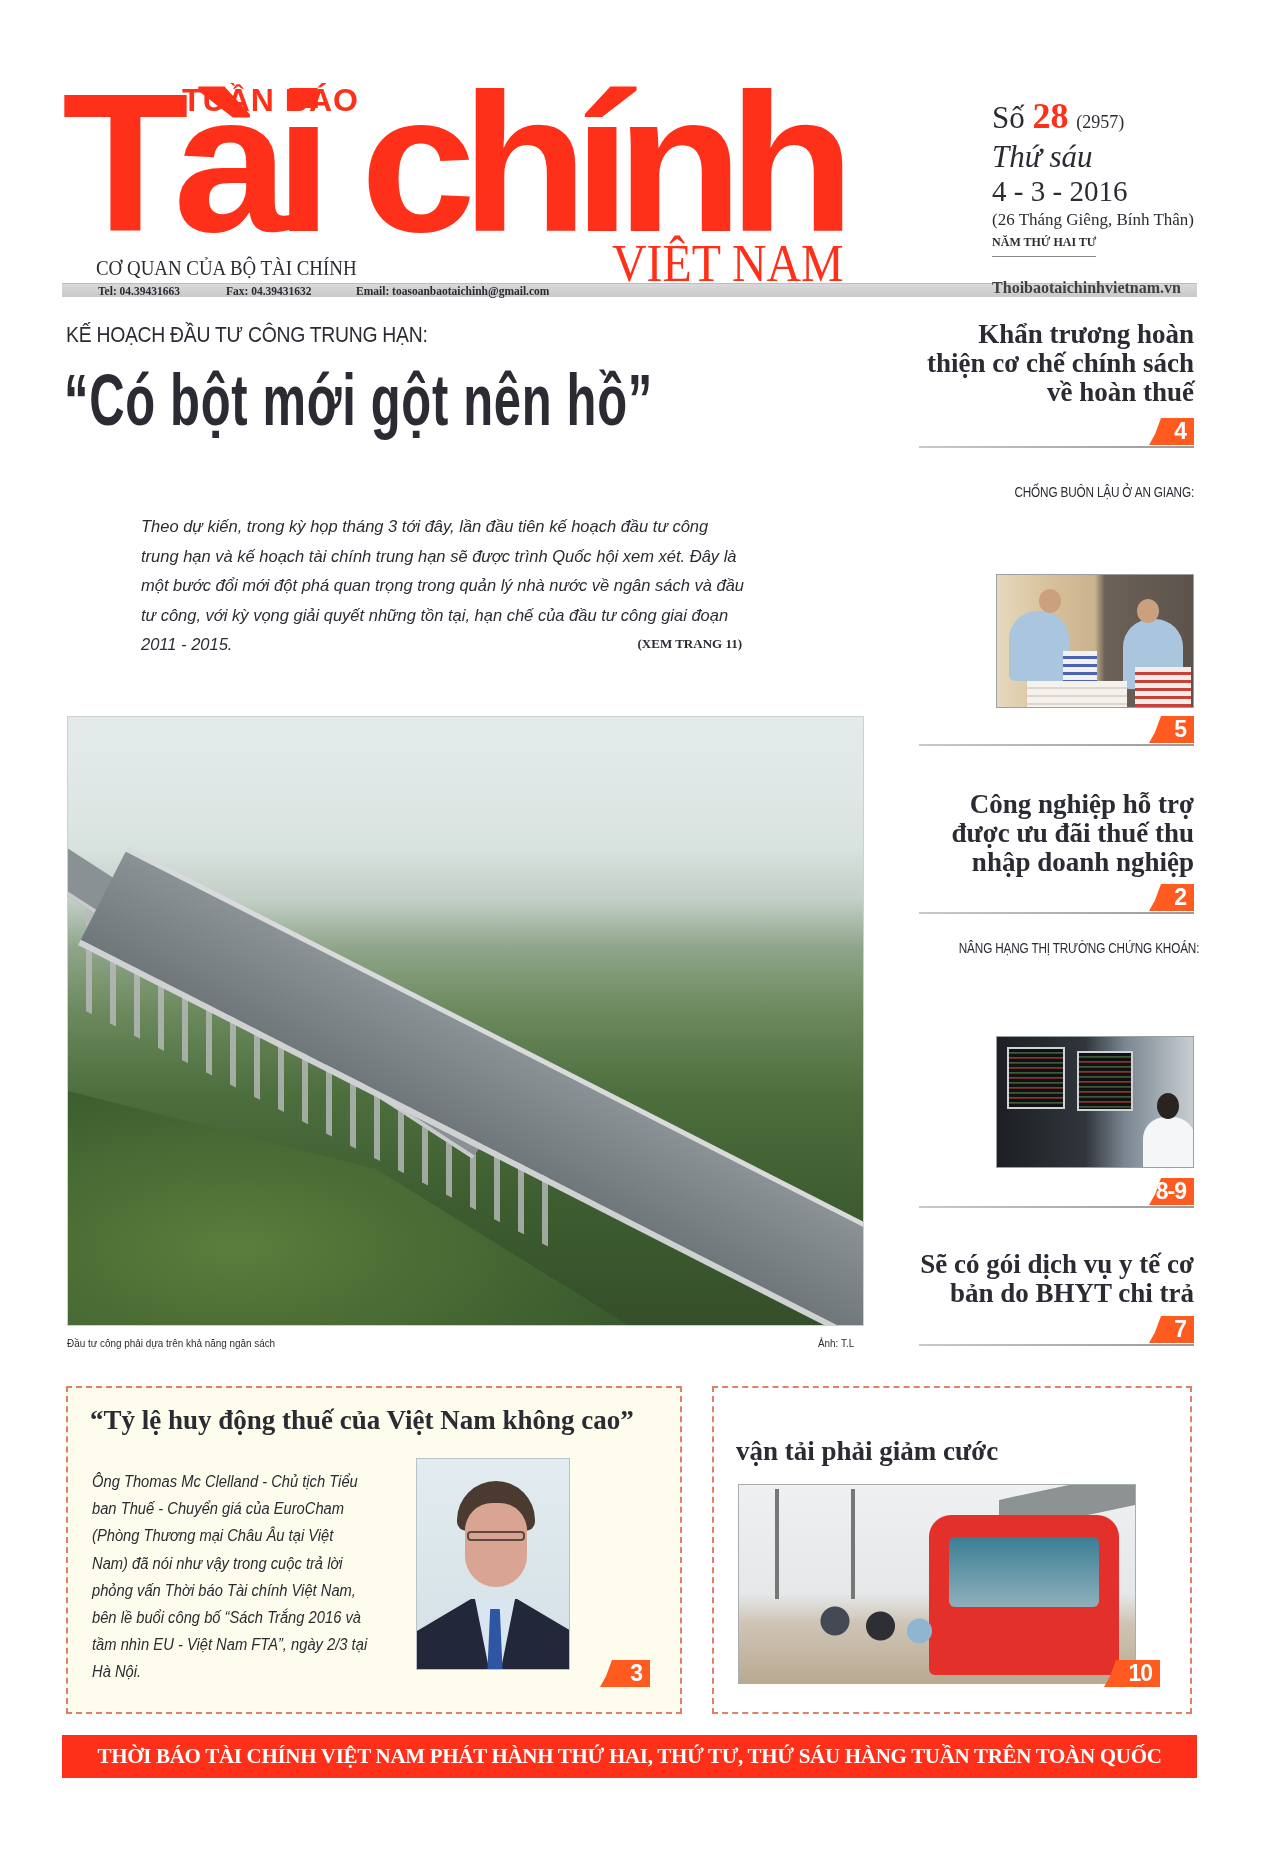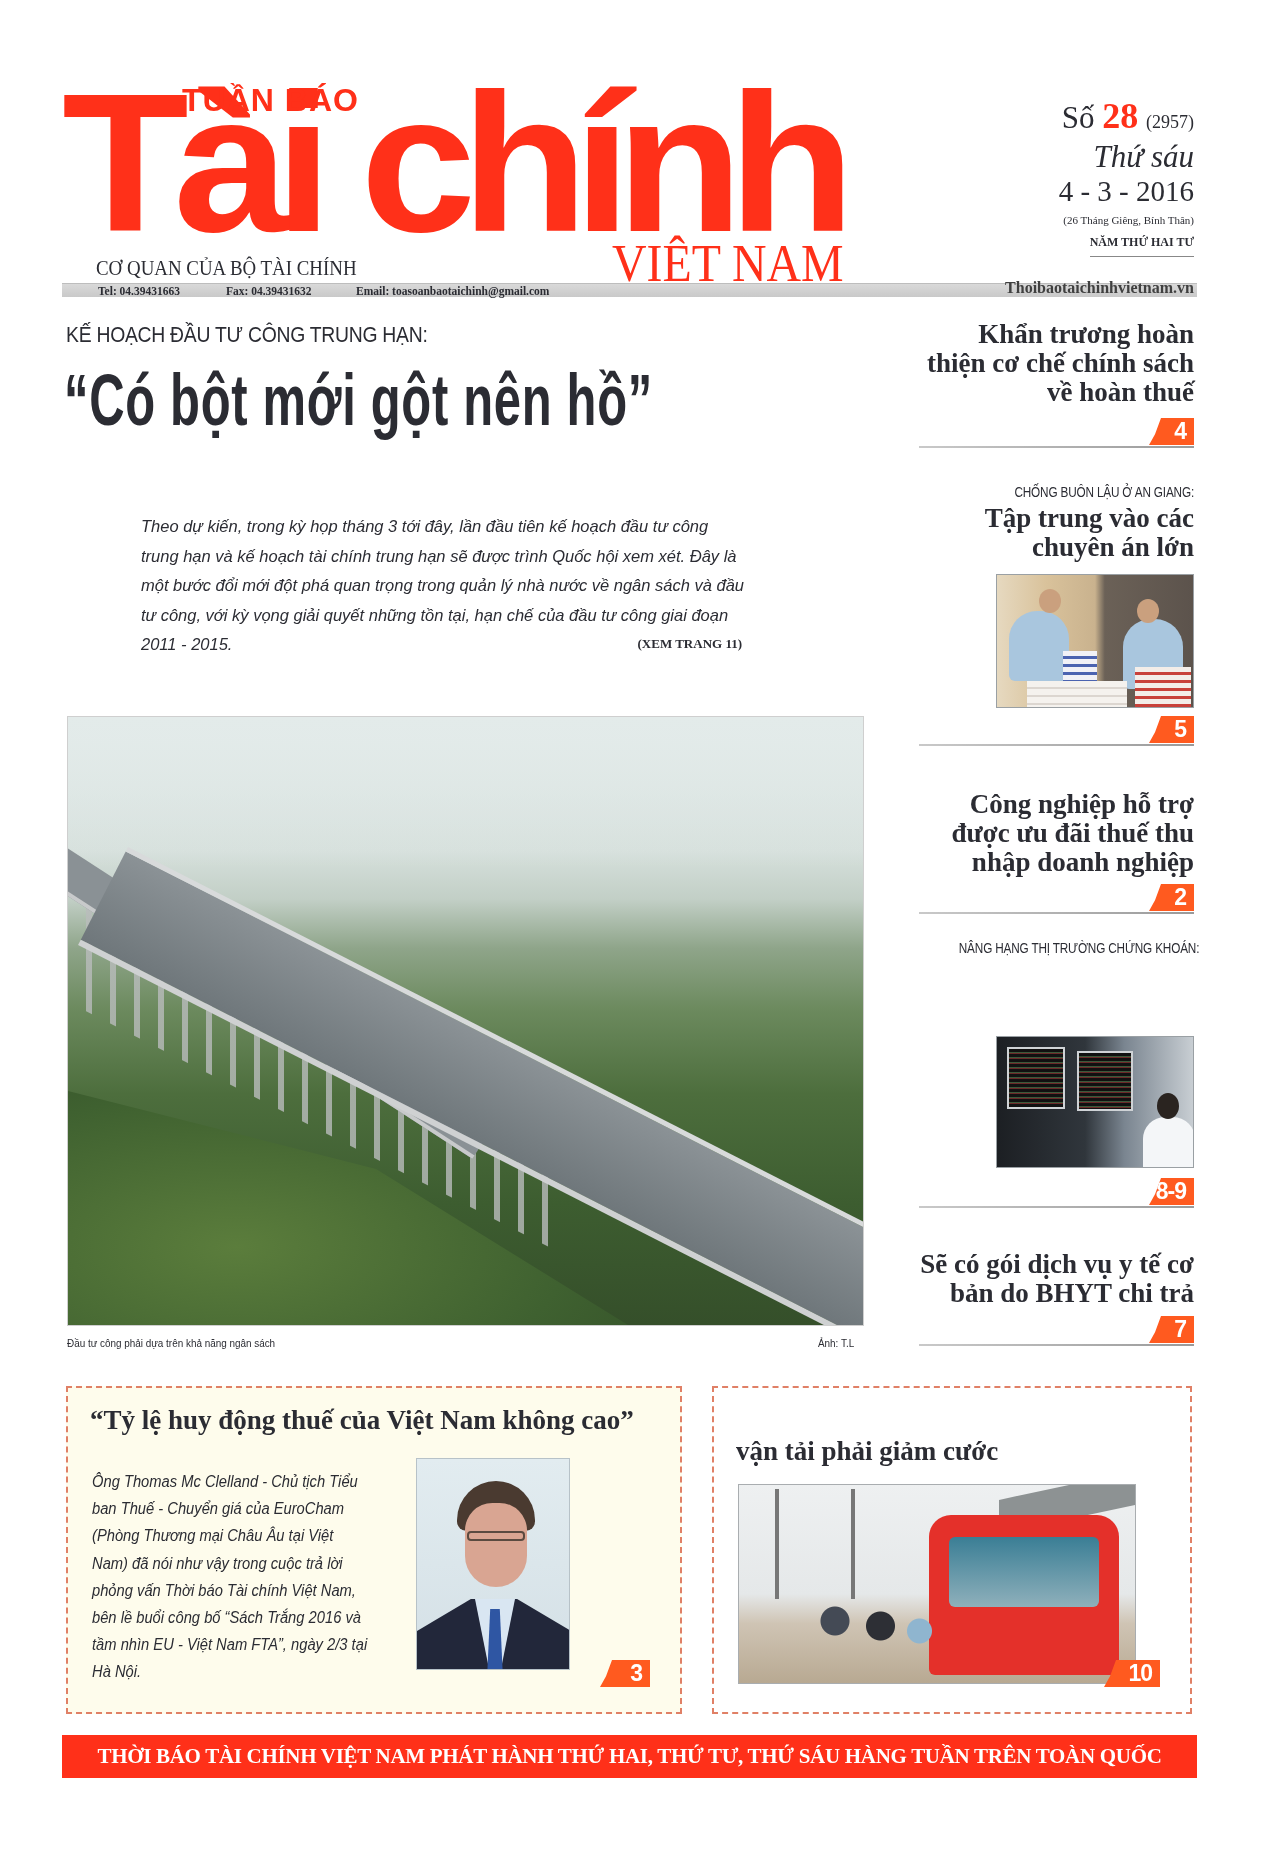--- a/index.html
+++ b/index.html
@@ -33,27 +33,27 @@
   .contact-bar {
     position: absolute; left: 62px; top: 283px; width: 1135px; height: 14px;
     background: linear-gradient(#d9d9d9, #c9c9c9);
     border-top: 1px solid #bdbdbd;
   }
   .contact-bar span {
     position: absolute; top: 0px; font-family: "Liberation Serif", serif;
     font-weight: bold; font-size: 11.5px; line-height: 14px; color: #2b2c33;
   }
 
-  .issue { position: absolute; right: 86px; top: 98px; text-align: right; white-space: nowrap; }
+  .issue { position: absolute; right: 86px; top: 98px; white-space: nowrap; }
   .issue .num-line { font-size: 31px; line-height: 36px; }
   .issue .num-line .num { color: #ff3019; font-weight: bold; font-size: 36px; }
   .issue .num-line .paren { font-size: 18px; }
   .issue .day { font-style: italic; font-size: 31px; line-height: 34px; }
   .issue .date { font-size: 29px; line-height: 34px; }
-  .issue .lunar { font-size: 11px; line-height: 24px; }
+  .issue .lunar { font-size: 17px; line-height: 24px; }
   .issue .year { font-weight: bold; font-size: 12px; line-height: 20px; border-bottom: 1px solid #888; padding-bottom: 4px; display: inline-block; }
   .issue .site { font-weight: bold; font-size: 16px; color: #404040; line-height: 26px; margin-top: 18px; }
 
   
   .kicker {
     position: absolute; left: 66px; top: 322px;
     font-family: "Liberation Sans", sans-serif; font-size: 22px; color: #2b2c33;
     transform: scaleX(0.88); transform-origin: left top; white-space: nowrap;
     letter-spacing: -0.3px;
   }
@@ -253,21 +253,20 @@
 <div class="caption-r">Ảnh: T.L</div>
 
 <div class="teaser" style="top:320px">
   <div class="t-title">Khẩn trương hoàn thiện cơ chế chính sách về hoàn thuế</div>
 </div>
 <div class="page-tag" style="top:418px;width:45px">4</div>
 <div class="rule" style="top:446px"></div>
 
 <div class="teaser" style="top:484px">
   <div class="t-kicker">CHỐNG BUÔN LẬU Ở AN GIANG:</div>
-  <div class="t-title" style="margin-top:4px">Tập trung vào các chuyên án lớn</div>
 </div>
 <div class="teaser" style="top:574px;height:135px">
   <div class="t-photo ph-customs" style="top:0;height:134px">
     <div class="man" style="left:12px;top:36px"></div>
     <div class="head" style="left:42px;top:14px"></div>
     <div class="man" style="left:126px;top:44px"></div>
     <div class="head" style="left:140px;top:24px"></div>
     <div class="boxes blue" style="left:66px;top:76px;width:34px;height:34px"></div>
     <div class="boxes" style="left:30px;top:106px;width:100px;height:28px"></div>
     <div class="boxes red" style="left:138px;top:92px;width:56px;height:42px"></div>

